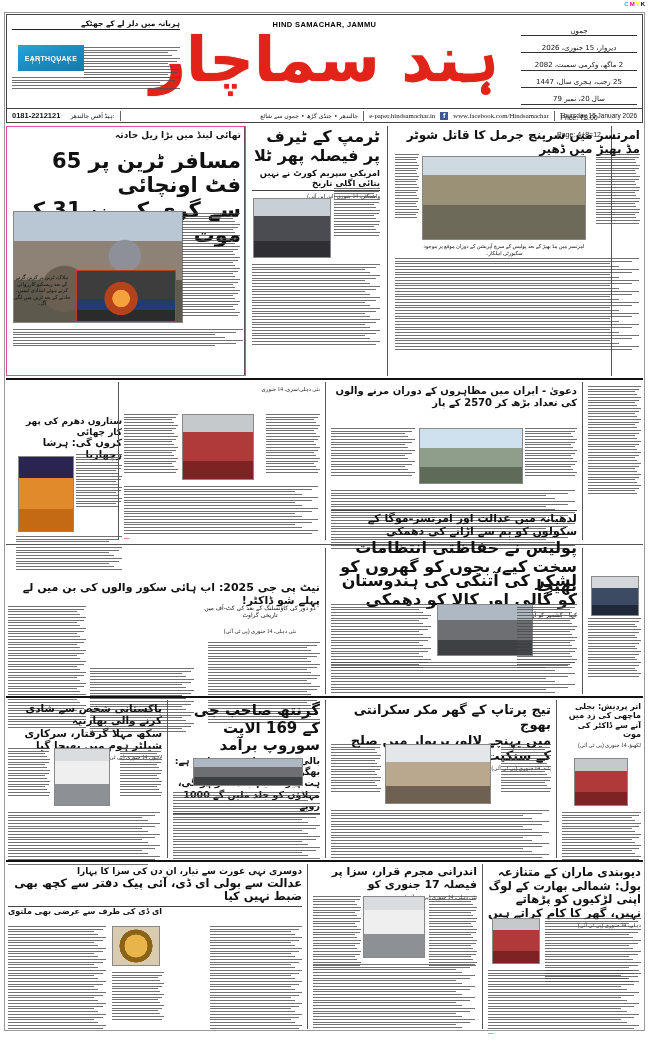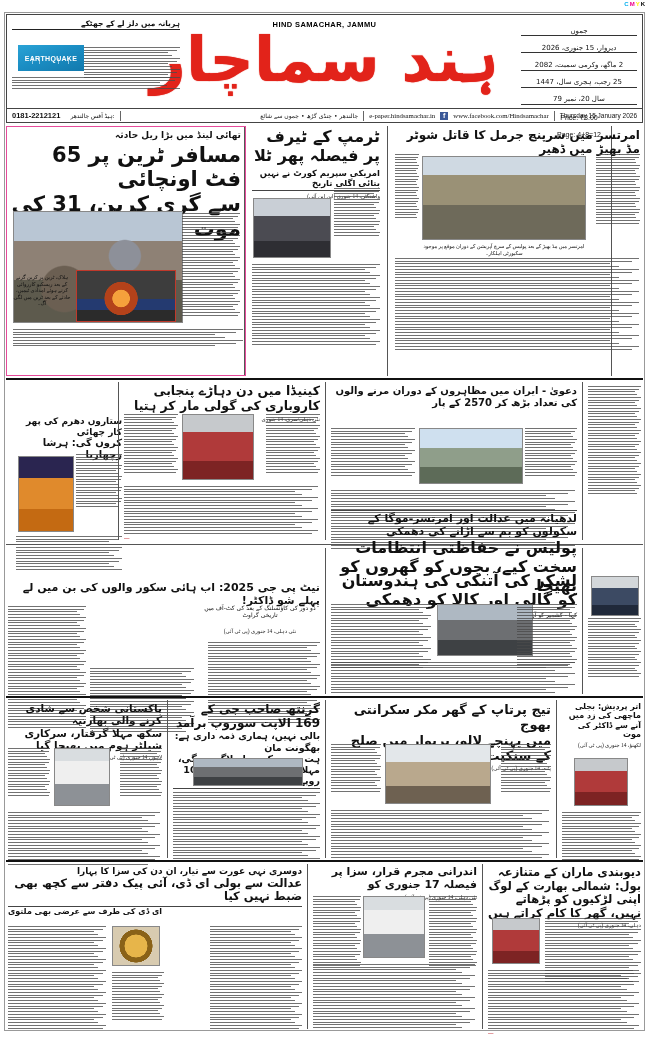--- a/index.html
+++ b/index.html
@@ -196,21 +196,21 @@
     <div class="div"></div>
     <div class="cell strip-date">Thursday 15 January 2026</div>
   </div>
 
   <div class="vrule" style="left:244px;top:126px;height:250px;"></div>
   <div class="vrule" style="left:387px;top:126px;height:250px;"></div>
   <div class="vrule" style="left:611px;top:126px;height:250px;"></div>
 
   <div class="blk box-pink" style="left:6px;top:126px;width:240px;height:250px;padding:3px 4px;">
     <div class="urdu hl h-xs" style="font-size:9px">تھائی لینڈ میں بڑا ریل حادثہ</div>
-    <div class="urdu hl h-xl" style="margin-top:2px">مسافر ٹرین پر 65 فٹ اونچائی</div>
+    <div class="urdu hl h-xl" style="margin-top:8px">مسافر ٹرین پر 65 فٹ اونچائی</div>
     <div class="urdu hl h-xl">
       <span>سے گری کرین، 31 کی موت</span>
     </div>
 
     <div class="photo ph-train" style="position:absolute;left:6px;top:84px;width:170px;height:112px;">
       <div class="photo ph-fire" style="position:absolute;left:62px;top:58px;width:100px;height:52px;border:1.5px solid #c0392b;"></div>
     </div>
     <div style="position:absolute;left:6px;top:146px;width:58px;">
       <div class="cap">ہلاک، ٹرین پر کرین گرنے کے بعد ریسکیو کارروائی کرتے ہوئے امدادی ٹیمیں، حادثے کے بعد ٹرین میں لگی آگ۔</div>
     </div>
@@ -481,21 +481,20 @@
           <i></i>
           <i></i>
           <i></i>
           <i></i>
         </div>
     </div>
   </div>
   <div class="vrule" style="left:118px;top:382px;height:158px;"></div>
 
   <div class="blk" style="left:122px;top:382px;width:200px;height:158px;padding:2px;">
-    <div class="urdu hl h-md">کینیڈا میں دن دہاڑے پنجابی کاروباری کی گولی مار کر ہتیا</div>
     <div class="byline" style="margin-top:2px">نئی دہلی/سری، 14 جنوری</div>
     <div class="photo ph-man" style="position:absolute;left:60px;top:32px;width:72px;height:66px;"></div>
     <div style="position:absolute;right:2px;top:30px;width:54px;">
       <div class="body-lines tiny">
           <i></i>
           <i></i>
           <i></i>
           <i></i>
           <i></i>
           <i></i>
@@ -994,21 +993,21 @@
           <i></i>
           <i></i>
           <i></i>
           <i></i>
         </div>
     </div>
   </div>
   <div class="vrule" style="left:167px;top:700px;height:158px;"></div>
 
   <div class="blk" style="left:171px;top:700px;width:151px;height:158px;padding:2px;">
-    <div class="urdu hl h-xs" style="font-size:12px">گرنتھ صاحب جی کے 169 الاپت سوروپ برآمد</div>
+    <div class="urdu hl h-xs" style="font-size:15px">گرنتھ صاحب جی کے 169 الاپت سوروپ برآمد</div>
     <div class="urdu hl h-xs" style="font-size:9.5px">بالی نہیں، ہماری ذمہ داری ہے: بھگونت مان</div>
     <div class="urdu hl h-xs" style="font-size:9.5px;border-bottom:1px solid #444;padding-bottom:2px;">ہت ہیر سکیم جلد لاگو ہو گی، مہلاؤں کو جلد ملیں گے 1000 روپے</div>
     <div class="photo ph-crowd" style="position:absolute;left:22px;top:58px;width:110px;height:28px;"></div>
     <div style="position:absolute;left:2px;top:90px;width:147px;">
       <div class="body-lines tiny">
           <i></i>
           <i></i>
           <i></i>
           <i></i>
           <i></i>

